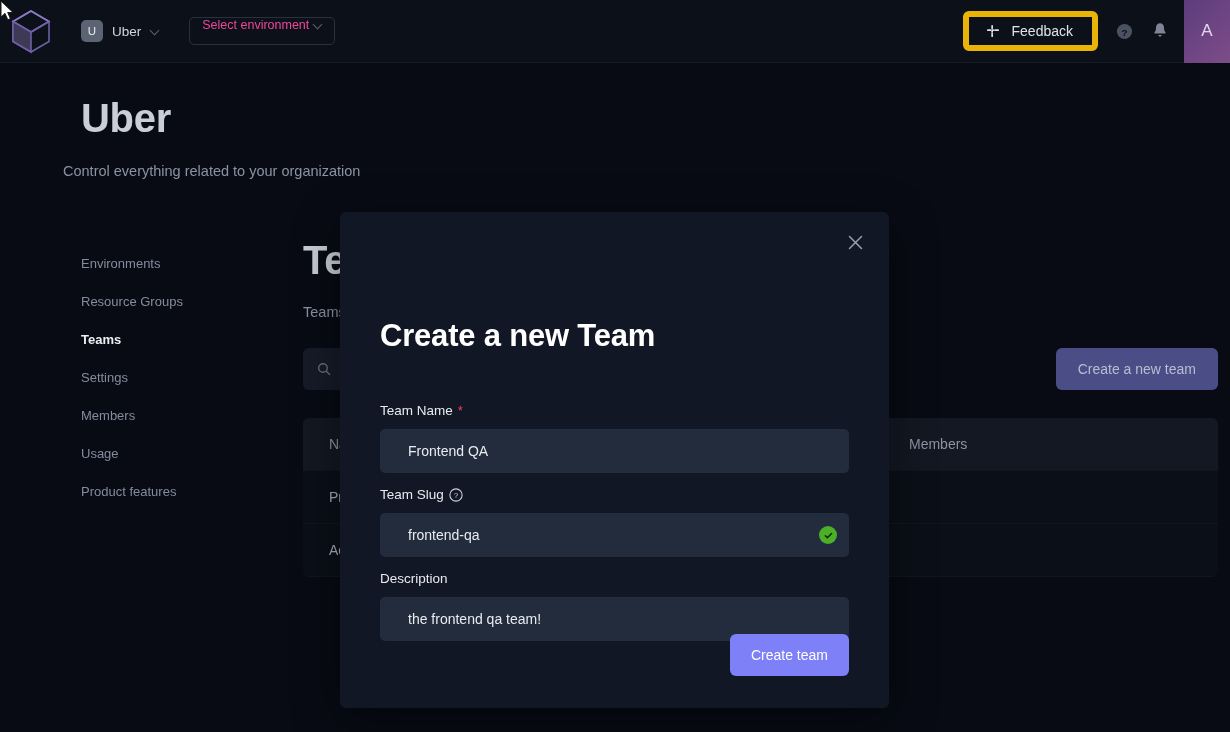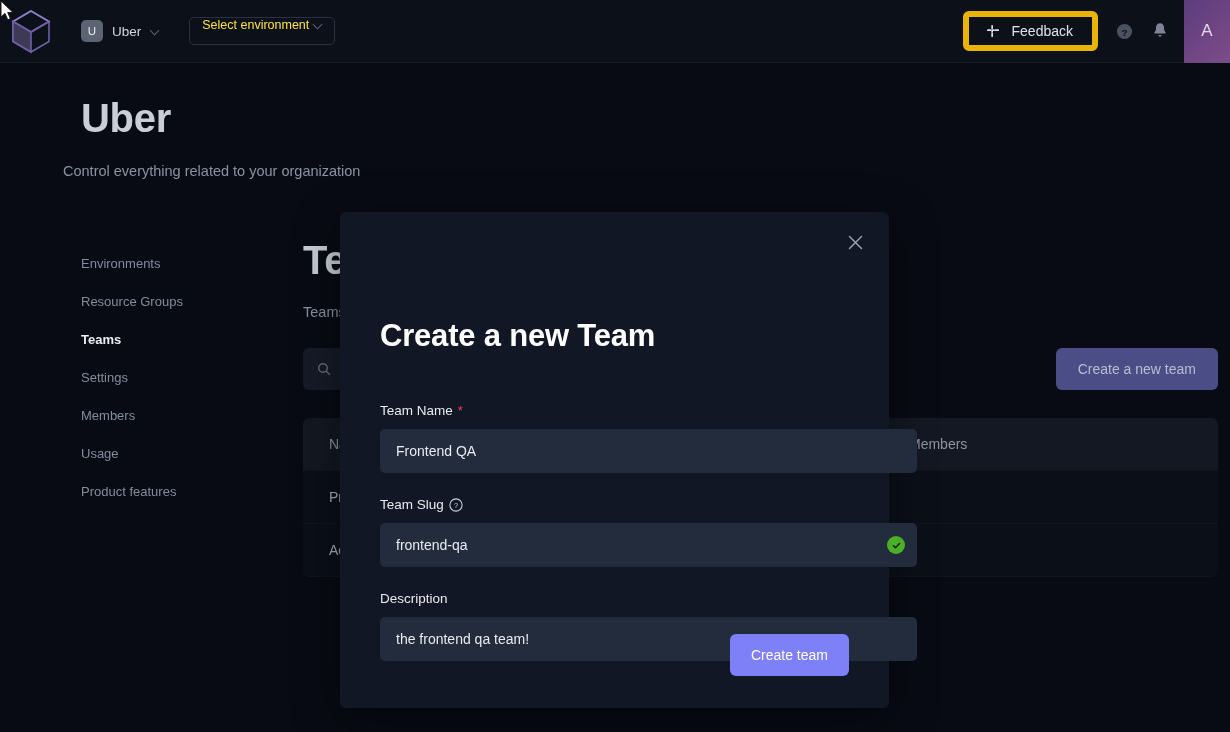--- a/index.html
+++ b/index.html
@@ -78,21 +78,21 @@
   .env-select {
     margin-left: 28px;
     width: 146px;
     height: 28px;
     border: 1px solid #2a3040;
     border-radius: 5px;
     display: flex;
     align-items: center;
     justify-content: space-between;
     padding: 0 10px 12px 12px;
-    color: #fde047;
+    color: #ec4899;
     font-size: 12.5px;
   }
 
   .topbar-right {
     margin-left: auto;
     display: flex;
     align-items: center;
     height: 63px;
   }
 
@@ -248,44 +248,44 @@
     right: 20px; top: 16px;
     width: 28px; height: 28px;
     display: flex; align-items: center; justify-content: center;
     color: #9aa2b1;
   }
   .modal-body {
     position: absolute;
     left: 40px; top: 106px;
     width: 469px;
   }
-  .field { margin-bottom: 24px; }
+  .field { margin-bottom: 14px; }
   .field-label {
     font-size: 13.5px;
     color: #e8eaee;
     margin-bottom: 11px;
     display: flex;
     align-items: center;
     gap: 5px;
   }
   .req-star { color: #f43f5e; font-size: 13px; line-height: 1; }
   .help-icon {
     width: 14px; height: 14px;
     display: inline-block;
     color: #cfd4dc;
   }
   .field-input {
     position: relative;
-    width: 537px;
+    width: 469px;
     height: 44px;
     background: #222c3d;
     border-radius: 5px;
     display: flex;
     align-items: center;
-    padding: 0 16px;
+    padding: 0 28px;
     color: #e9ebf0;
     font-size: 14px;
   }
   .valid-badge {
     position: absolute;
     right: 12px; top: 50%;
     transform: translateY(-50%);
     width: 18px; height: 18px;
     border-radius: 50%;
     background: #4caf28;

